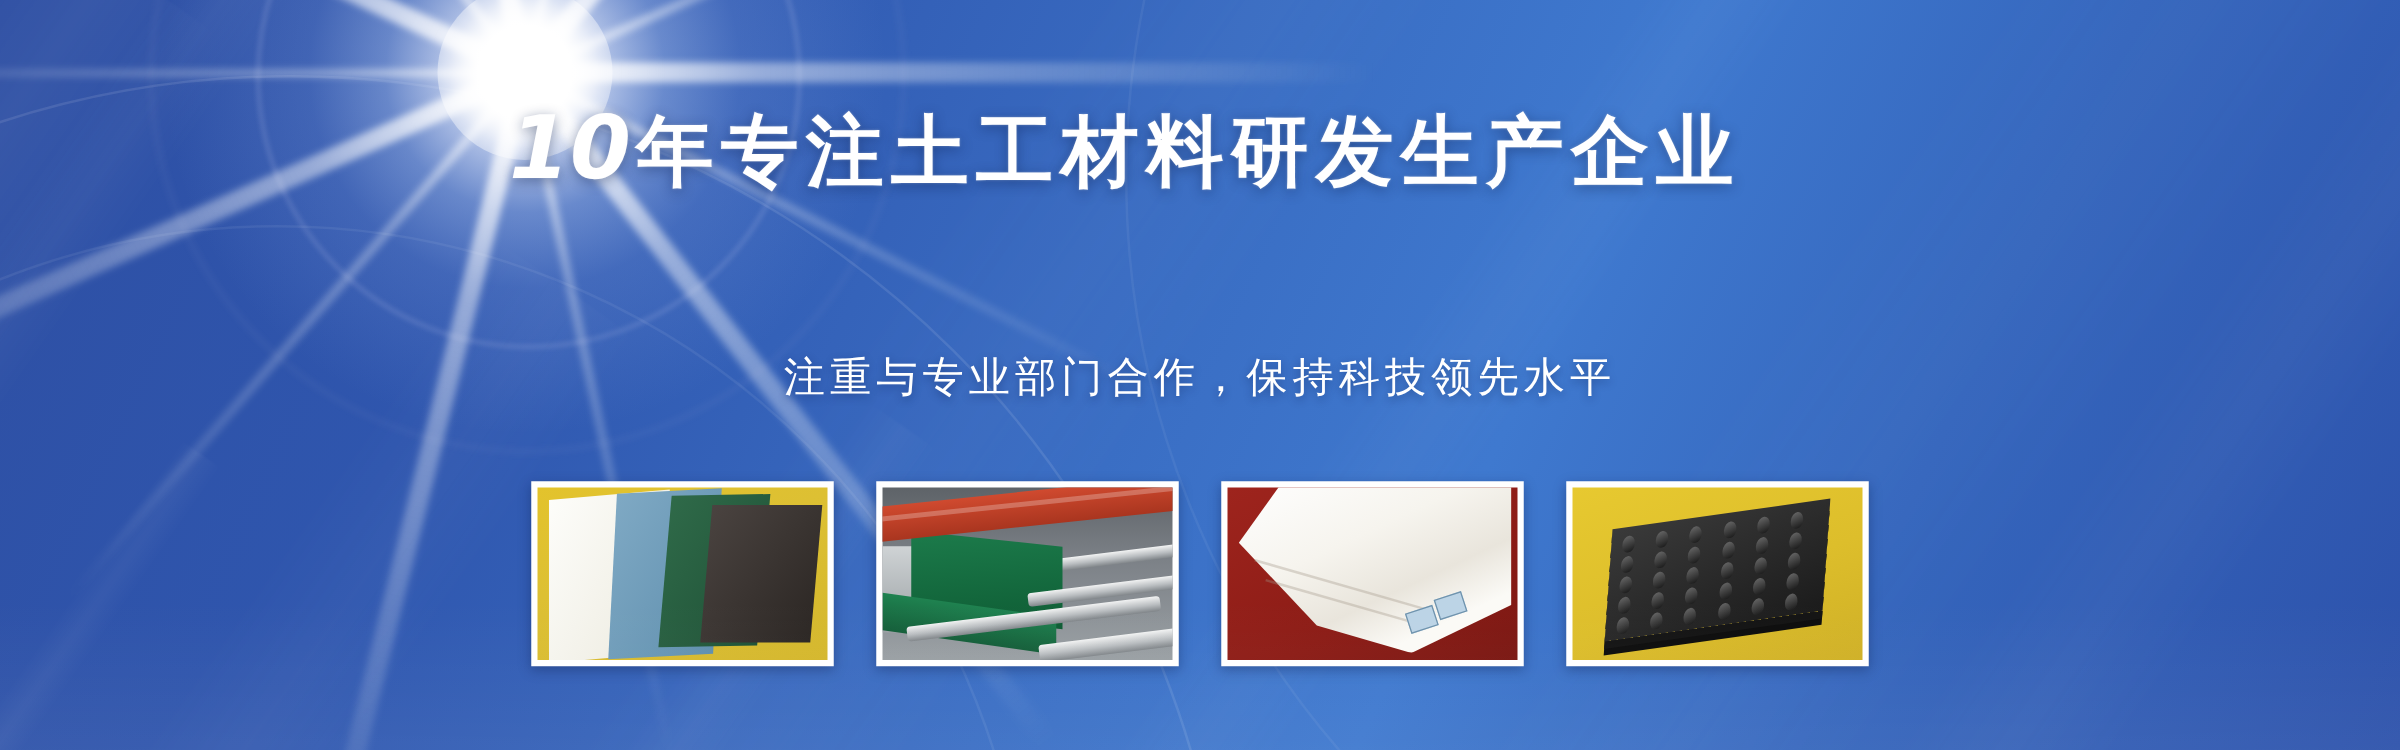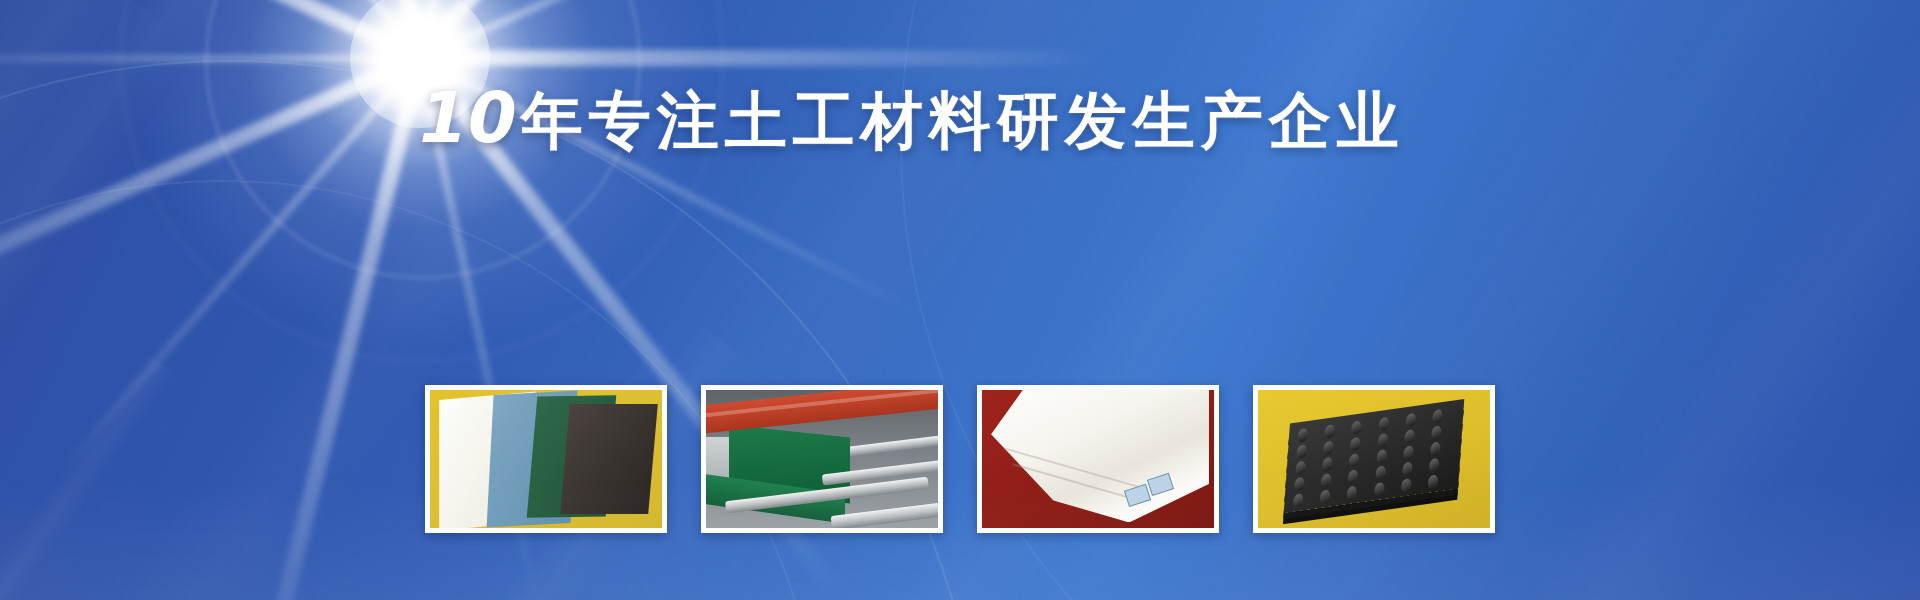--- a/index.html
+++ b/index.html
@@ -41,21 +41,21 @@
        background:linear-gradient(90deg,rgba(255,255,255,.95) 0%,rgba(255,255,255,.45) 28%,rgba(255,255,255,0) 100%);
        filter:blur(3px);}
   .ray.thin{height:7px;margin-top:-3.5px;width:560px;opacity:.75;}
   .halo{position:absolute;left:-215px;top:-215px;width:430px;height:430px;border-radius:50%;
         border:3px solid rgba(200,205,240,.22);filter:blur(2px);}
   .halo2{position:absolute;left:-300px;top:-300px;width:600px;height:600px;border-radius:50%;
         border:2px solid rgba(205,200,235,.13);filter:blur(3px);}
   
   .content{position:absolute;inset:0;}
   .headline{
-    position:absolute;top:83px;left:12px;width:1800px;text-align:center;
+    position:absolute;top:83px;left:0;width:1800px;text-align:center;
     font-size:62px;line-height:1;font-weight:700;color:#ffffff;letter-spacing:6px;
     font-family:"DejaVu Sans","Liberation Sans",sans-serif;
     text-shadow:0 3px 10px rgba(12,30,80,.45),0 0 2px rgba(255,255,255,.4);
     white-space:nowrap;
   }
   .headline .num{font-style:italic;font-size:70px;letter-spacing:0;margin-right:4px;}
   .ribbon-wrap{position:absolute;top:212px;left:0;width:1920px;display:flex;justify-content:center;}
   .ribbon{
     position:relative;height:42px;display:flex;align-items:center;justify-content:center;
     padding:0 46px;background:#22439c;
@@ -168,20 +168,21 @@
     <div class="core"></div>
   </div>
 
   <div class="content">
 
     <div class="headline">
       <span class="num">10</span><span>年专注土工材料研发生产企业</span>
     </div>
 
 
+    <div class="subline">注重与专业部门合作，保持科技领先水平</div>
 
     <div class="photos">
 
       <div class="frame">
         <div class="photo p1">
           <div class="sheet sh-w"></div>
           <div class="sheet sh-b"></div>
           <div class="sheet sh-g"></div>
           <div class="sheet sh-k"></div>
         </div>

